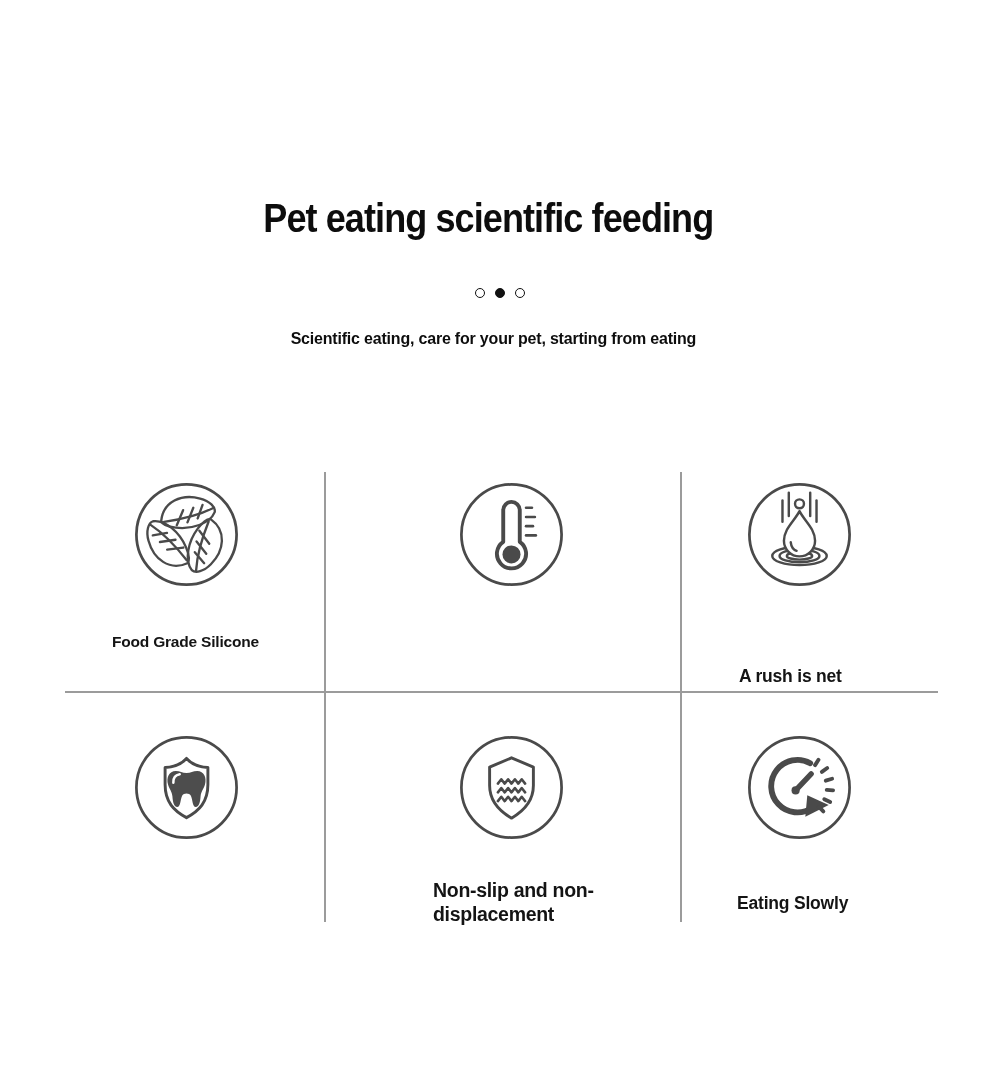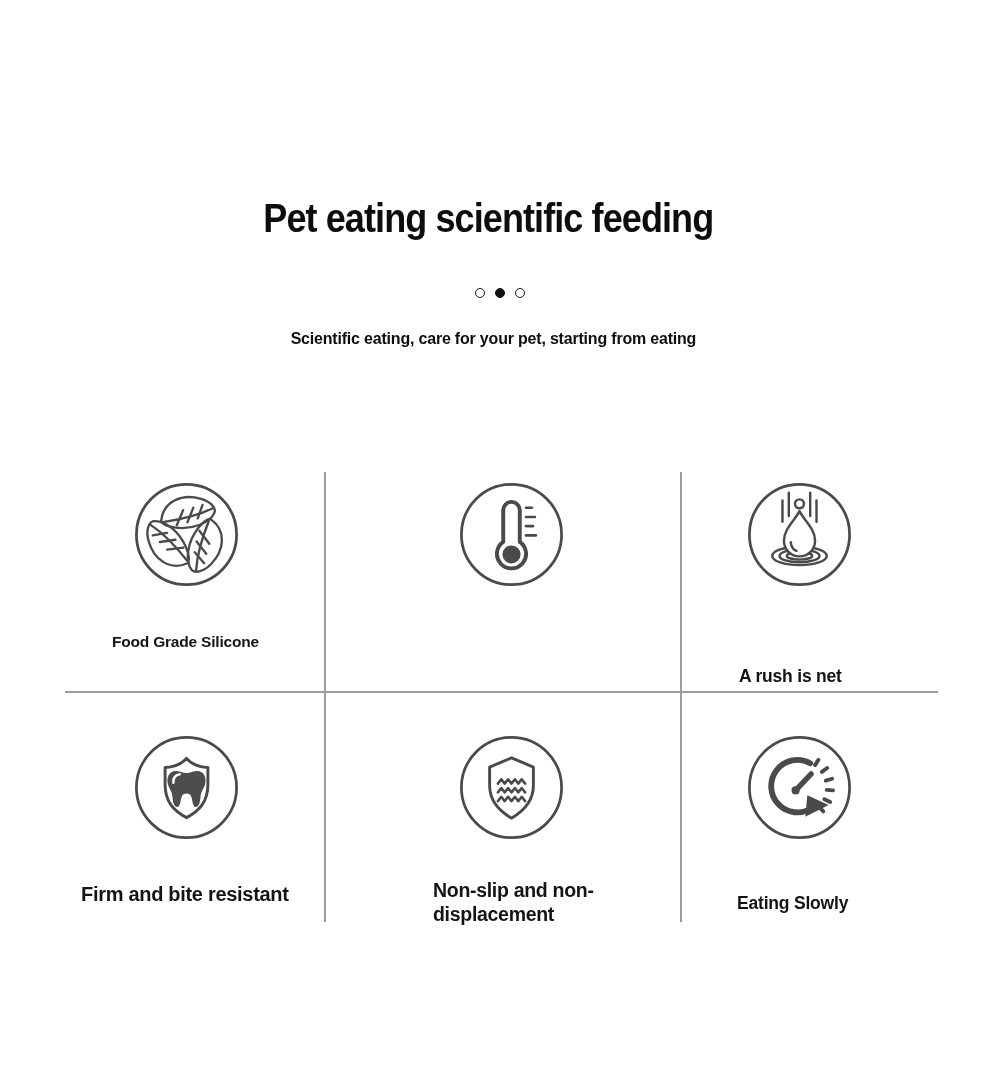--- a/index.html
+++ b/index.html
@@ -162,17 +162,16 @@
         <path d="M82,48 L88.5,46"></path>
         <path d="M83,57.5 L89.5,58"></path>
         <path d="M80.5,67 L86.5,70"></path>
         <path d="M75,75 L79.5,79.5"></path>
       </g>
     </svg>
   </div>
 
   <div class="label l1">Food Grade Silicone</div>
   <div class="label l3">A rush is net</div>
-  <div class="label l4">Firm and bite resistant</div>
   <div class="label l5">Non-slip and non-displacement</div>
   <div class="label l6">Eating Slowly</div>
 
 </div>
 
 </body></html>

